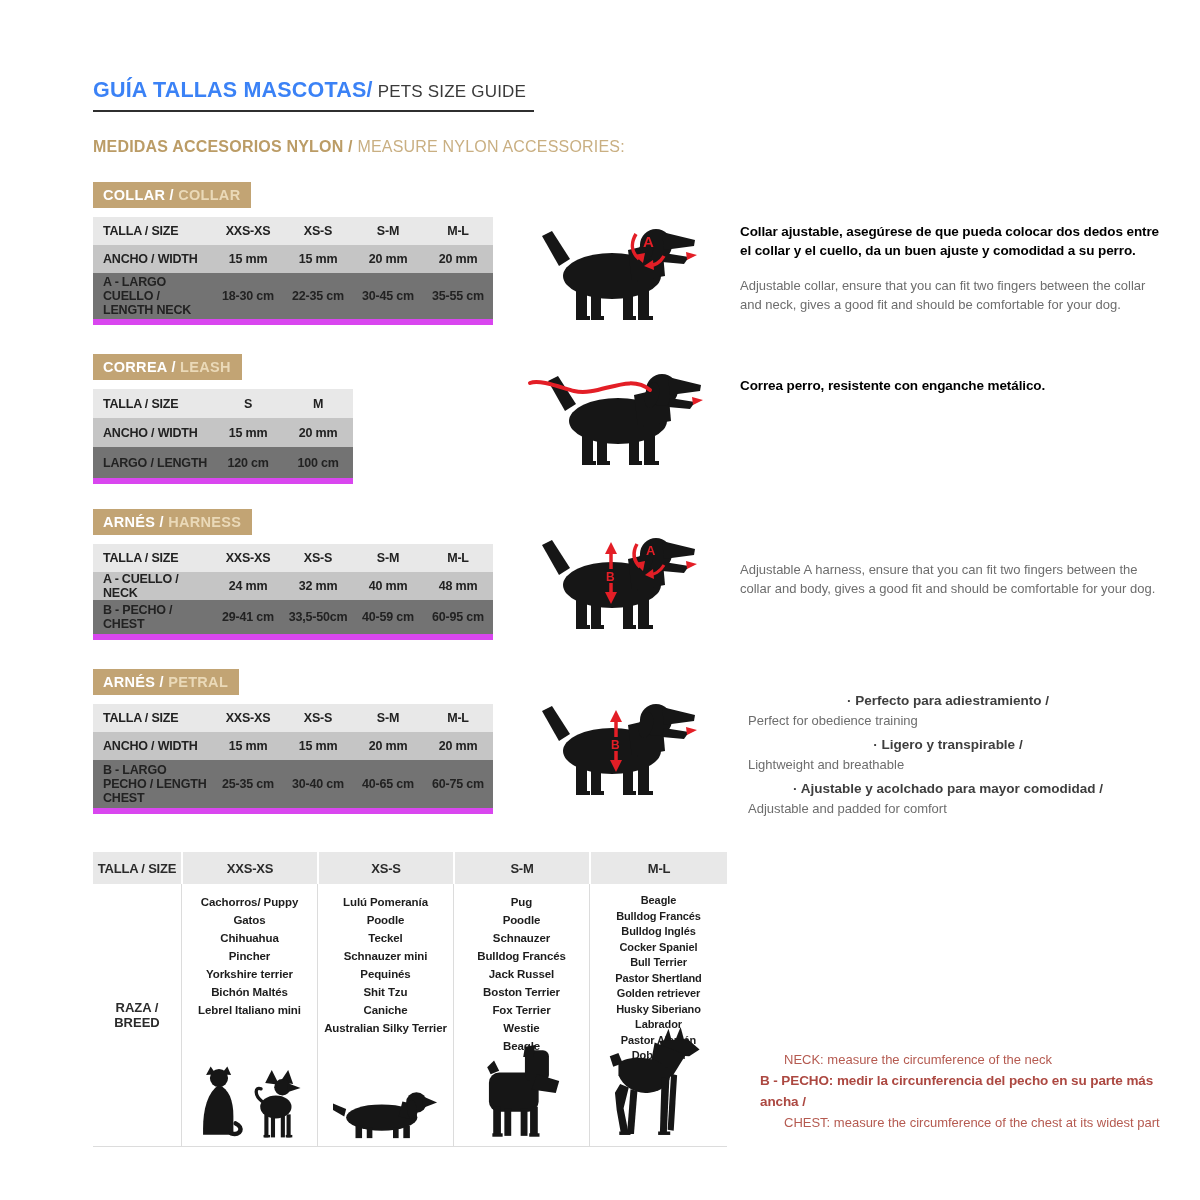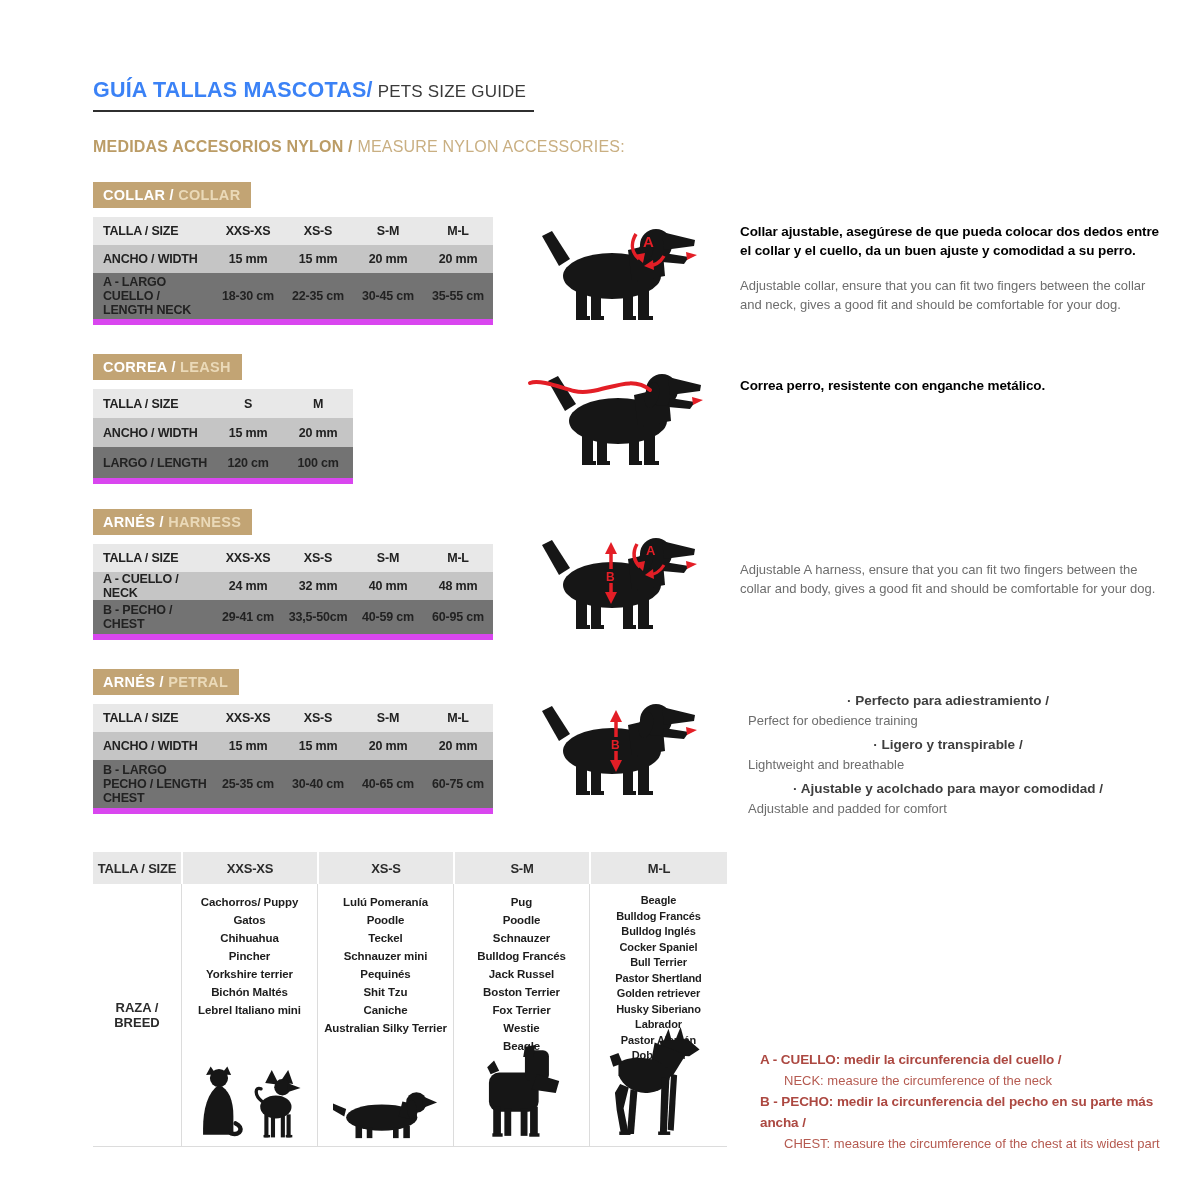--- a/index.html
+++ b/index.html
@@ -404,19 +404,18 @@
               <rect x="58" y="121" width="14" height="4"></rect>
               <rect x="13" y="121" width="13" height="4"></rect>
             </g>
           </svg>
         </div>
       </div>
     </div>
   </div>
 
   <div class="abs notes">
-    <div class="note-es">A - CUELLO: medir la circunferencia del cuello /</div>
     <div class="note-en">NECK: measure the circumference of the neck</div>
     <div class="note-es">B - PECHO: medir la circunferencia del pecho en su parte más ancha /</div>
     <div class="note-en">CHEST: measure the circumference of the chest at its widest part</div>
   </div>
 
 </div>
 
 </body></html>

